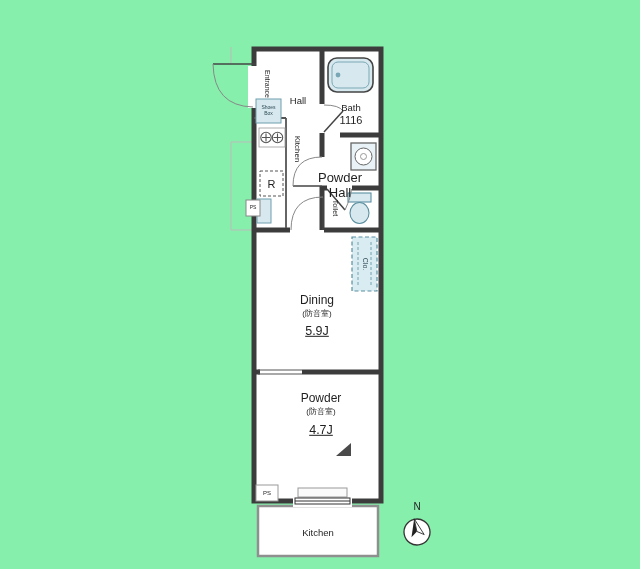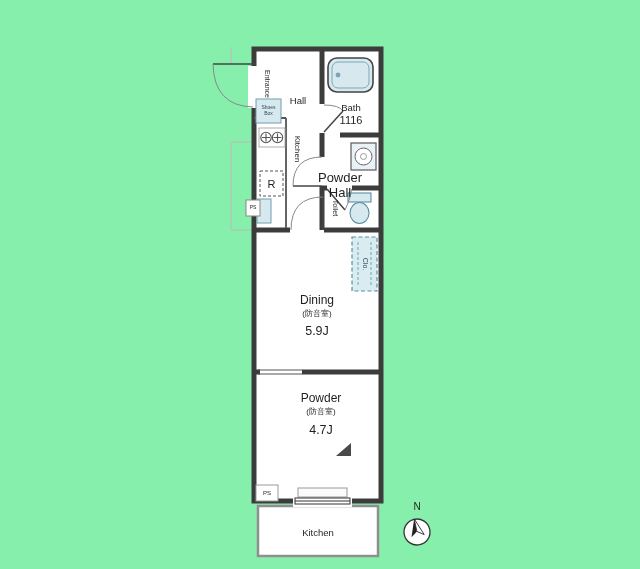--- a/index.html
+++ b/index.html
@@ -9,21 +9,21 @@
   }
   .stage svg{position:absolute;left:0;top:0;}
   .lbl{
     position:absolute;transform:translate(-50%,-50%);
     text-align:center;white-space:nowrap;line-height:1.15;color:#1f1f1f;
   }
   .vert{writing-mode:vertical-rl;}
   .fs5{font-size:5px;}.fs6{font-size:6px;}.fs7{font-size:7px;}
   .fs75{font-size:13px;margin-top:28px;}.fs8{font-size:8px;}.fs85{font-size:11px;}
   .fs9{font-size:9.5px;}.fs10{font-size:10px;}
-  .fs11{font-size:12px;}.fs12{font-size:12.5px;}
+  .fs11{font-size:12px;}.fs12{font-size:12.5px;text-decoration:underline;}
   .tiny{color:#2e4a55;}
 </style>
 </head>
 <body>
 
 <div class="stage">
 
   <svg width="640" height="569" viewBox="0 0 640 569">
 
     <rect x="258" y="506" width="120" height="50" fill="#ffffff" stroke="#8f8f8f" stroke-width="2.5"></rect>

